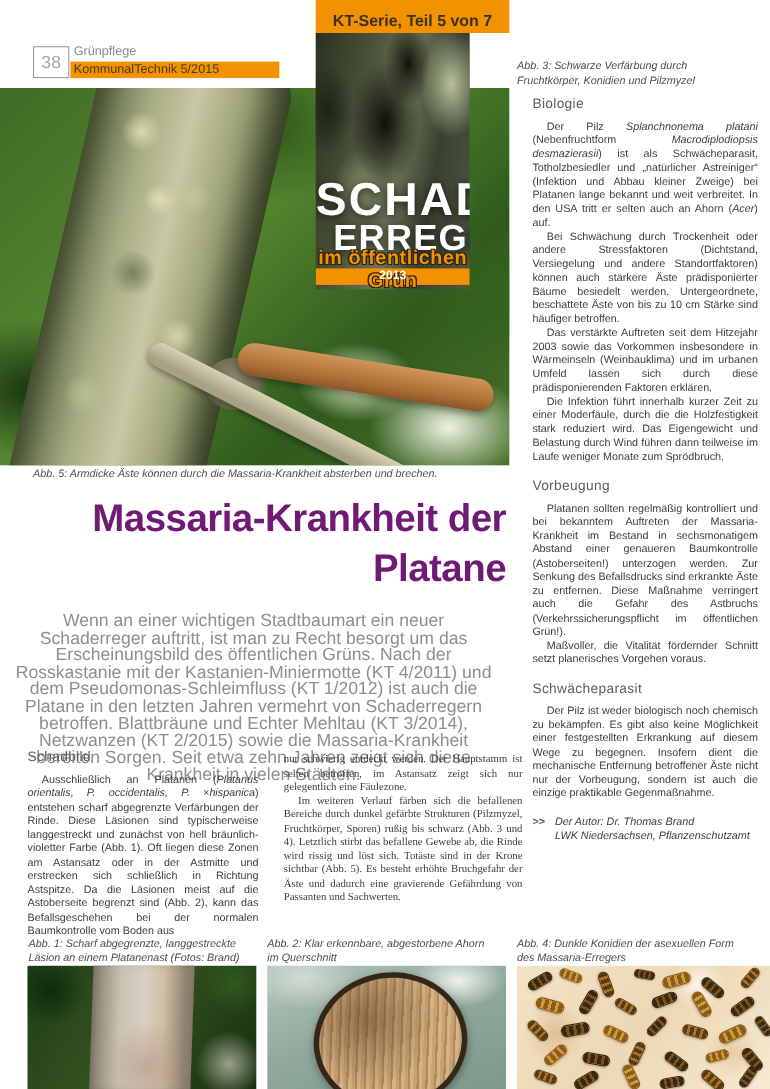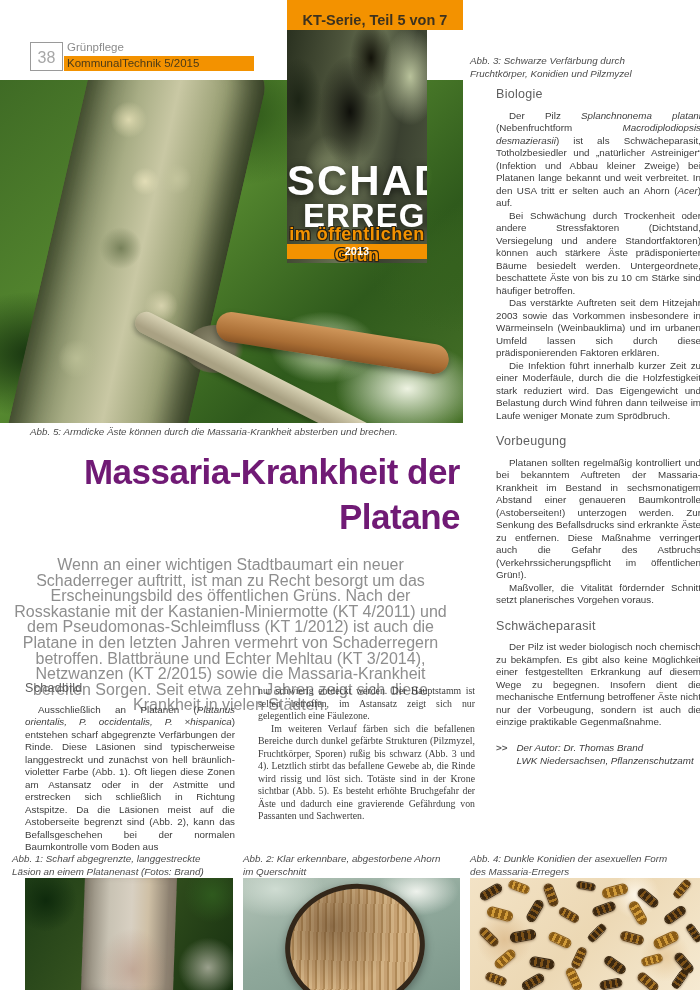--- a/index.html
+++ b/index.html
@@ -67,35 +67,35 @@
   .badge-l3 { position:absolute; left:0; top:194px; width:100%; text-align:center; color:var(--accent);
               font-size:18px; font-weight:700; letter-spacing:.5px; z-index:2;
               text-shadow:-1px -1px 0 #2a2414, 1px -1px 0 #2a2414, -1px 1px 0 #2a2414, 1px 1px 0 #2a2414; }
   .badge-year { position:absolute; left:0; top:214px; width:100%; height:15px; text-align:center;
                 color:#fff; font-size:11px; font-weight:700; line-height:15px; z-index:2; }
 
   
   .caption { font-style:italic; font-size:9.8px; line-height:1.3; color:#4c4c4c; }
   .cap-hero { position:absolute; left:30px; top:426px; width:420px; }
   .cap-abb3 { position:absolute; left:470px; top:55px; width:205px; }
-  .cap-abb1 { position:absolute; left:12px;  top:853px; width:205px; }
+  .cap-abb1 { position:absolute; left:26px;  top:853px; width:205px; }
   .cap-abb2 { position:absolute; left:243px; top:853px; width:210px; }
   .cap-abb4 { position:absolute; left:470px; top:853px; width:215px; }
 
   .title { position:absolute; left:25px; top:450px; width:435px; text-align:right;
            font-size:35px; line-height:1.28; color:#701a75; letter-spacing:-.5px; }
   .intro { position:absolute; left:13px; top:557px; width:435px; text-align:center;
            font-size:16px; line-height:15.6px; color:#8e8e8e; }
 
   .col { position:absolute; font-size:9.8px; line-height:12.5px; text-align:justify; color:#3d3d3d; }
   .col p { margin:0; }
   .col p.ind { text-indent:13px; }
   .col-left { left:25px;  top:682px; width:210px; }
   .col-mid  { left:258px; top:685px; width:217px;font-family:Liberation Serif, serif; }
-  .col-right{ left:496px; top:88px;  width:205px; }
+  .col-right{ left:484px; top:88px;  width:205px; }
   h2 { font-size:12.5px; font-weight:400; color:#5e5e5e; letter-spacing:.3px; margin:13px 0 9px; }
   .col-left h2 { margin-top:0; }
   .col-right h2:first-child { margin-top:0; }
   .species { font-style:italic; }
   .author { margin-top:12px; font-style:italic; font-size:9.8px; line-height:13px; color:#3d3d3d;
             display:flex; }
   .author .marker { font-style:normal; color:#5a5a5a; font-weight:700; margin-right:9px; }
 
   
   .photo { position:absolute; top:878px; height:112px; overflow:hidden; }

